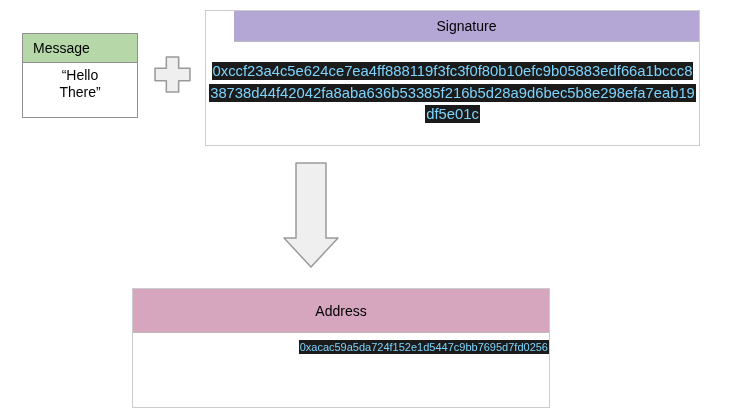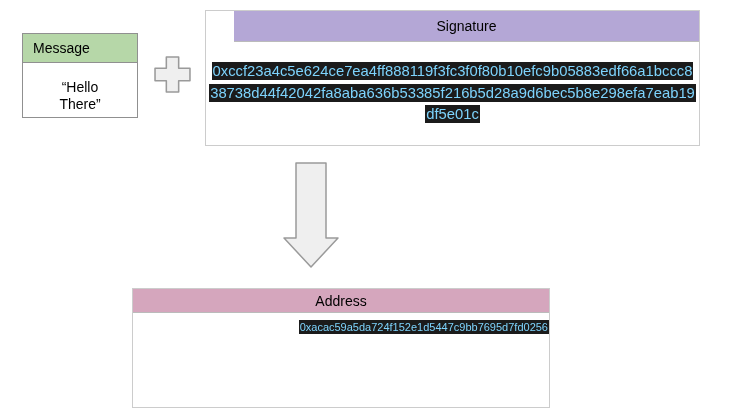--- a/index.html
+++ b/index.html
@@ -32,21 +32,21 @@
     border: 1px solid #909090;
   }
   .message-header {
     height: 29px;
     background: #b6d7a8;
     border-bottom: 1px solid #909090;
     justify-content: flex-start;
     padding-left: 10px;
   }
   .message-body {
-    padding-top: 16px;
+    padding-top: 4px;
     text-align: center;
     font-size: 14px;
     line-height: 17px;
   }
 
   
   .signature-box {
     left: 205px; top: 10px; width: 495px; height: 136px;
     border: 1px solid #cccccc;
   }
@@ -69,21 +69,21 @@
     color: #7dd3fc;
     padding: 1px 1px;
   }
 
   
   .address-box {
     left: 132px; top: 288px; width: 418px; height: 120px;
     border: 1px solid #cccccc;
   }
   .address-header {
-    height: 24px;
+    height: 44px;
     background: #d5a6bd;
     border-bottom: 1px solid #bbbbbb;
   }
   .addr-body {
     padding: 4px 0 0 4px;
     text-align: right;
     font-size: 11px;
     line-height: 21px;
     white-space: nowrap;
   }

